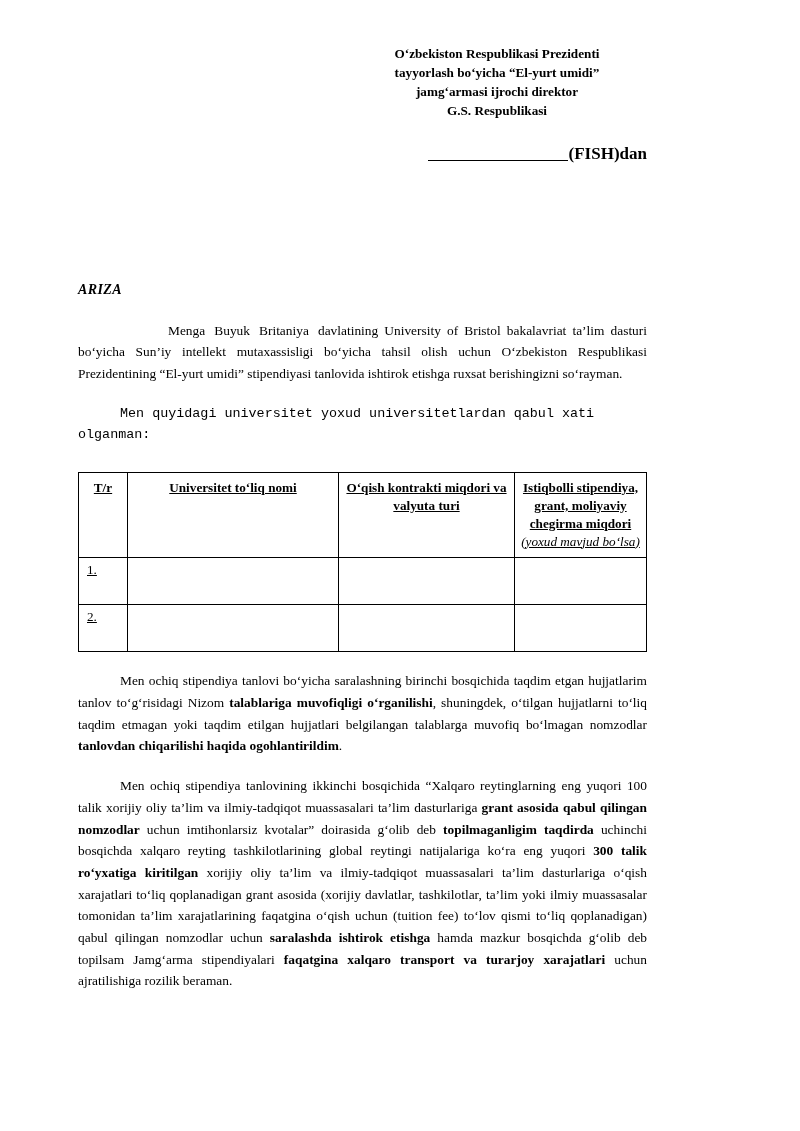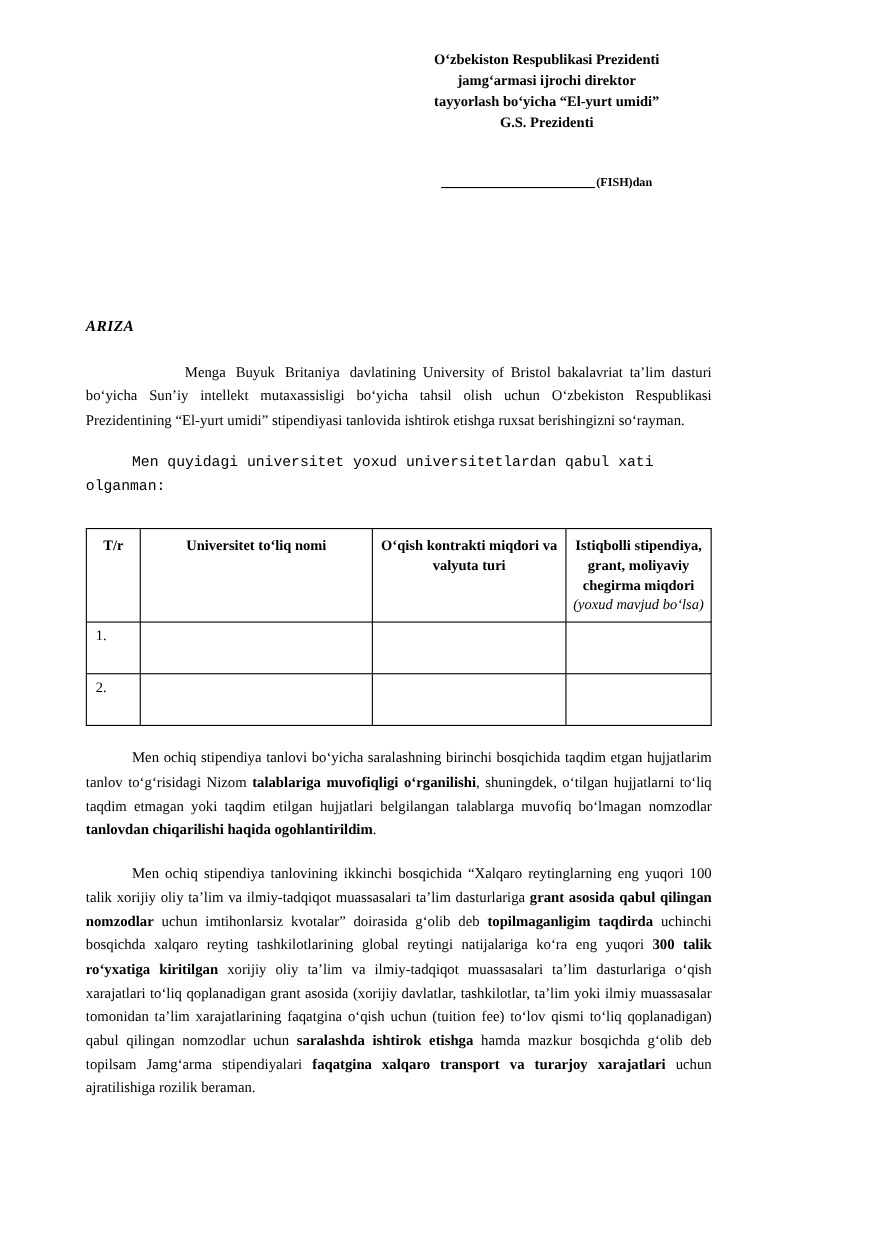--- a/index.html
+++ b/index.html
@@ -33,24 +33,24 @@
   }
   .addressee div {
     white-space: nowrap;
   }
   .addressee .name {
     margin-top: 0;
   }
   .fish-line {
     width: 300px;
     margin-left: auto;
-    margin-top: 39px;
-    text-align: center;
+    margin-top: 23px;
+    text-align: right;
     font-weight: bold;
-    font-size: 11px;
+    font-size: 17px;
     white-space: nowrap;
   }
   .fish-line .rule {
     display: inline-block;
     border-bottom: 1.3px solid #000;
     width: 140px;
     vertical-align: -2px;
     margin-right: 1px;
   }
 
@@ -89,20 +89,21 @@
   table.grid {
     border-collapse: collapse;
     width: 100%;
     margin-top: 6px;
     font-size: 13.2px;
   }
   table.grid th,
   table.grid td {
     border: 1px solid #000;
     vertical-align: top;
+    text-decoration: underline;
   }
   table.grid th {
     font-weight: bold;
     text-align: center;
     padding: 6px 5px 7px 5px;
     line-height: 1.35;
   }
   table.grid th.col-tr { width: 38px; }
   table.grid th.col-name { width: 200px; }
   table.grid th.col-fee { width: 165px; }
@@ -125,23 +126,23 @@
     margin-left: 48px;
   }
 </style>
 </head>
 <body>
 
 <div class="page">
 
   <div class="addressee">
     <div>O‘zbekiston Respublikasi Prezidenti</div>
+    <div>tayyorlash bo‘yicha “El-yurt umidi”</div>
     <div>jamg‘armasi ijrochi direktor</div>
-    <div>tayyorlash bo‘yicha “El-yurt umidi”</div>
-    <div class="name">G.S. Prezidenti</div>
+    <div class="name">G.S. Respublikasi</div>
   </div>
 
   <div class="fish-line">
     <span class="rule"></span><span>(FISH)dan</span>
   </div>
 
   <div class="doc-title">ARIZA</div>
 
   <div class="gap-1"></div>
 

